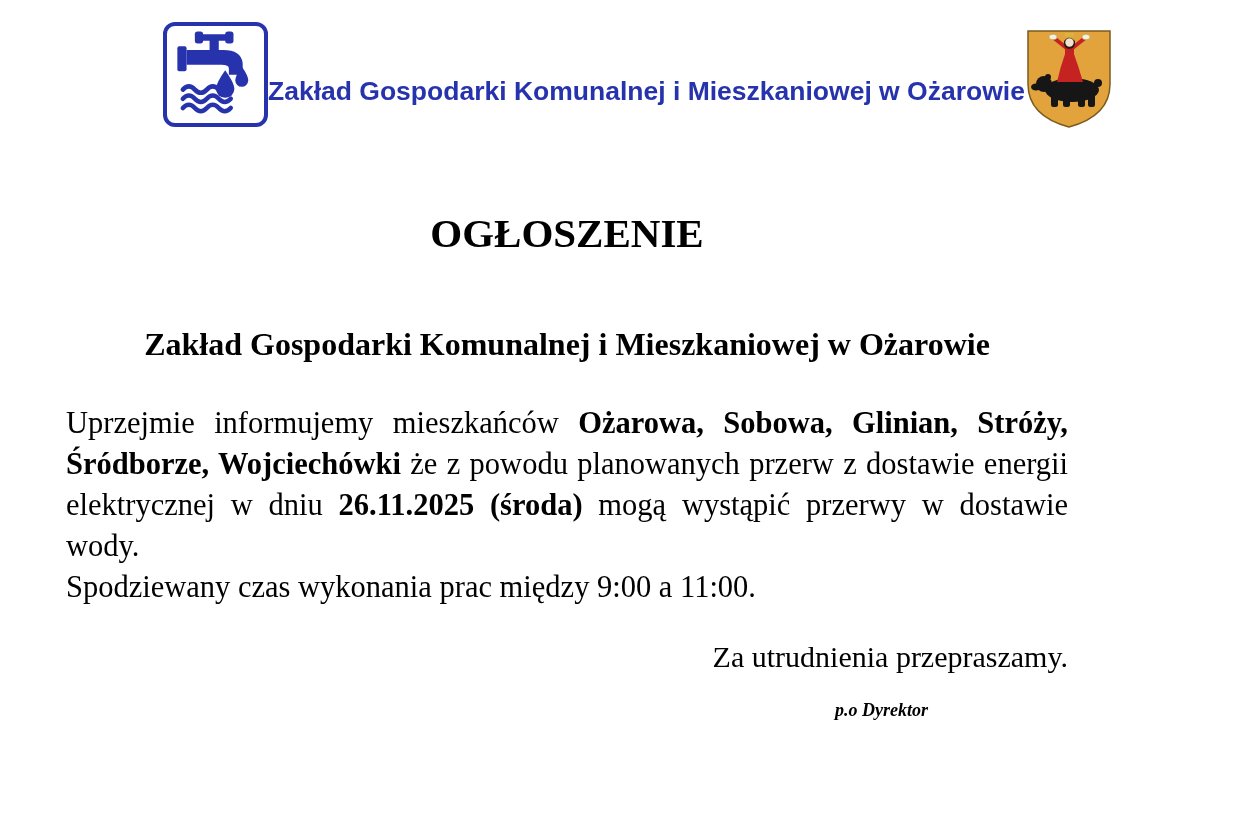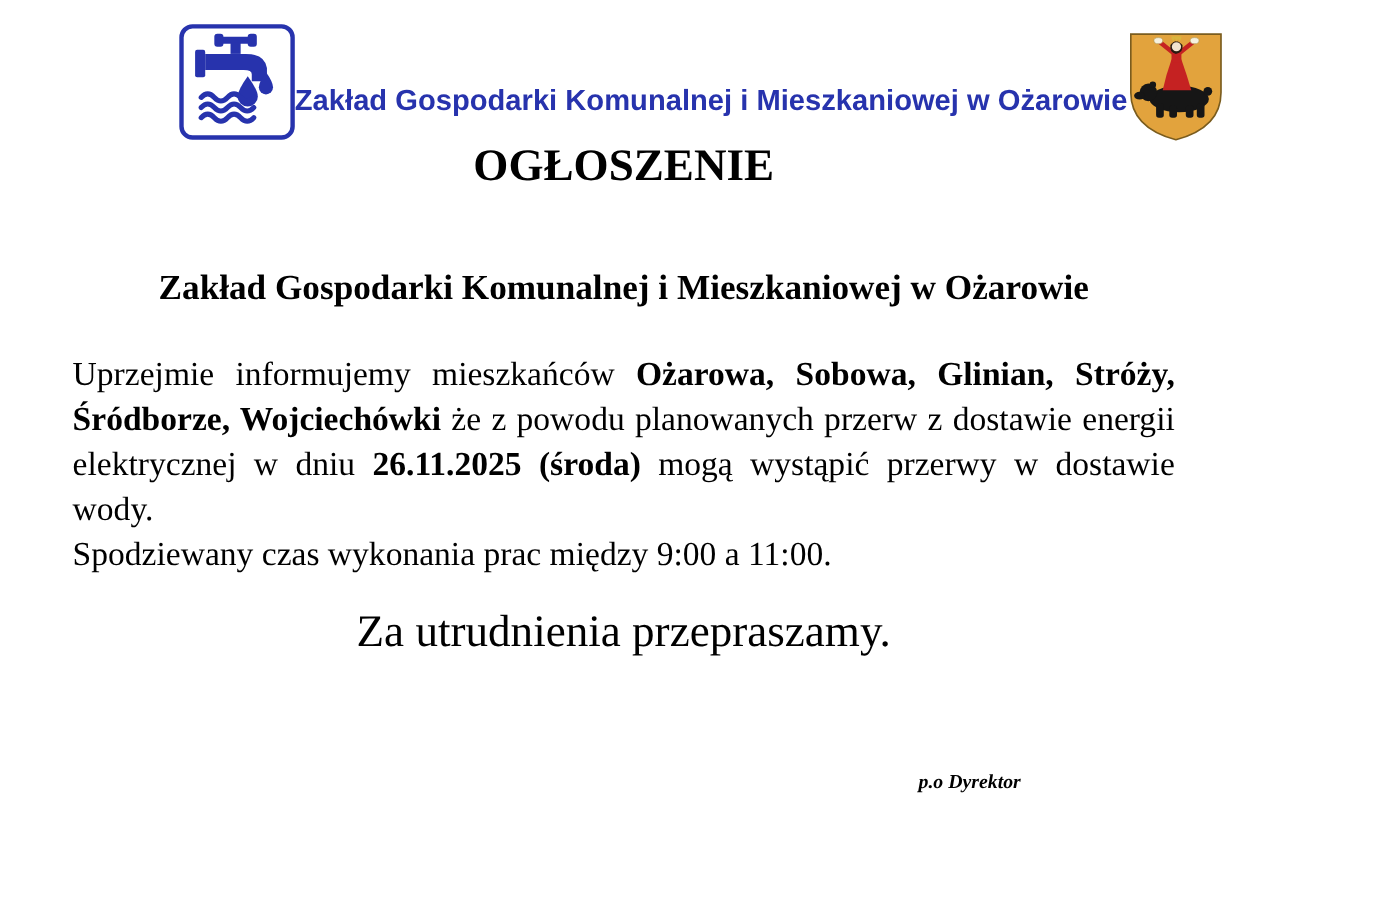--- a/index.html
+++ b/index.html
@@ -37,20 +37,21 @@
     line-height: 1.1;
     color: #2733ad;
     white-space: nowrap;
   }
   .crest { flex: 0 0 auto; width: 88px; height: 102px; margin-top: 6px; }
   .crest svg { width: 88px; height: 102px; }
 
   
   .content { padding: 0 28px 0 66px; }
   .title {
+    margin-top: 83px;
     text-align: center;
     font-size: 41px;
     font-weight: bold;
     line-height: 1;
   }
   .subtitle {
     margin-top: 74px;
     text-align: center;
     font-size: 32px;
     font-weight: bold;
@@ -60,23 +61,23 @@
   .body-line {
     font-size: 30.5px;
     line-height: 41px;
     white-space: normal;
   }
   .jline { text-align: justify; text-align-last: justify; }
   .lline { text-align: left; }
   .b { font-weight: bold; }
   .apology {
     margin-top: 28px;
-    font-size: 41px;
+    font-size: 30px;
     line-height: 41px;
-    text-align: center;
+    text-align: right;
   }
 
   
   .signature {
     position: absolute;
     left: 835px; top: 690px;
     width: 300px;
     text-align: left;
     font-weight: bold;
     font-style: italic;

